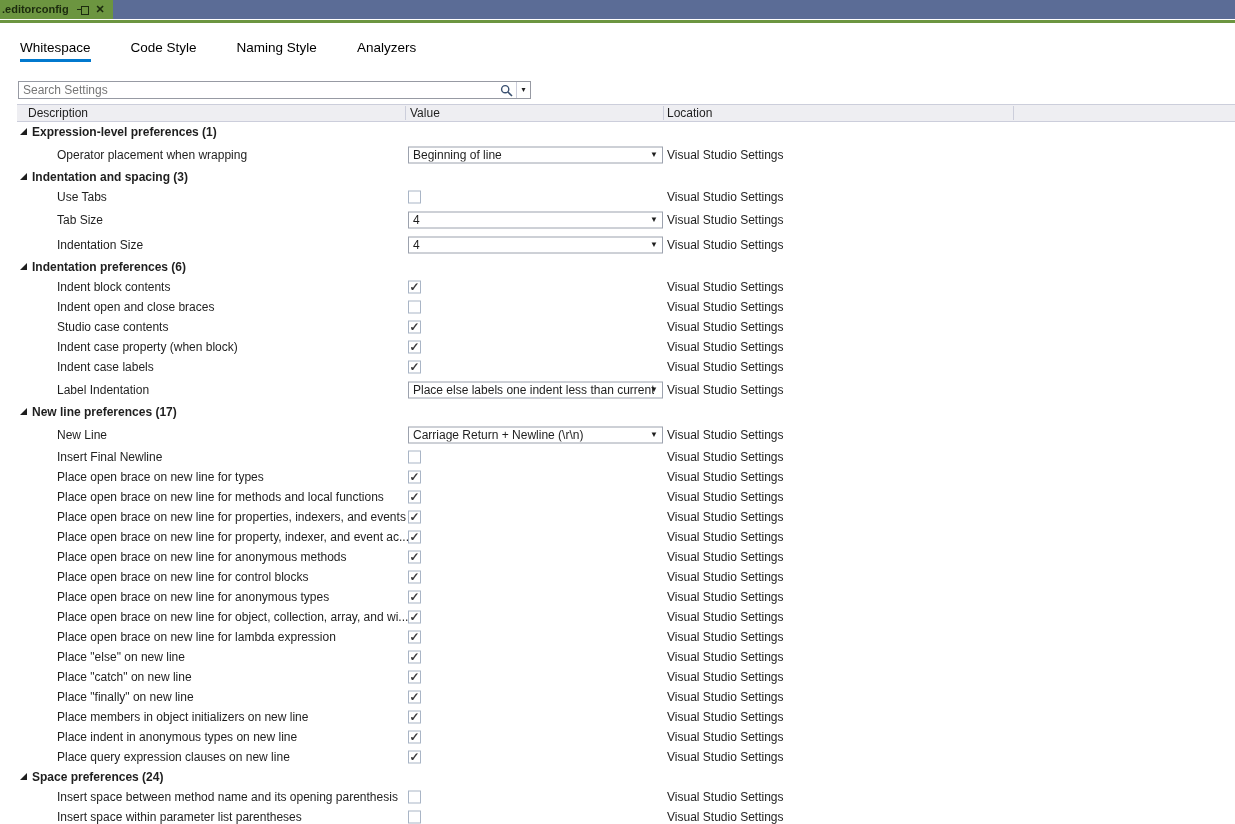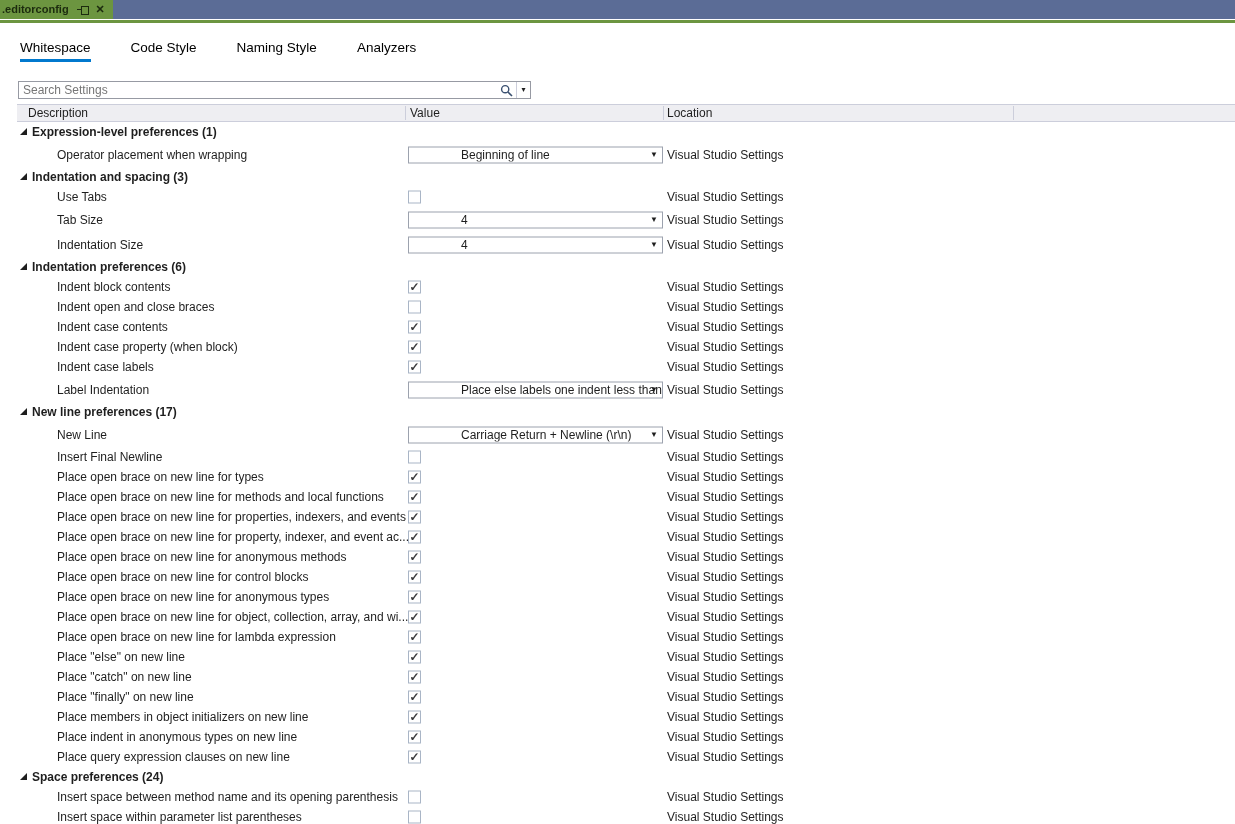--- a/index.html
+++ b/index.html
@@ -52,21 +52,21 @@
   .group-label { position:absolute; left:3px; top:50%; transform:translateY(-50%);
                  font-size:12px; font-weight:700; color:#1e1e1e; white-space:nowrap; }
   .cell-desc { position:absolute; left:40px; top:50%; transform:translateY(-50%);
                font-size:12px; white-space:nowrap;text-align:right; }
   .cell-value { position:absolute; left:391px; top:50%; transform:translateY(-50%); }
   .cell-loc { position:absolute; left:650px; top:50%; transform:translateY(-50%);
               font-size:12px; white-space:nowrap; }
 
   .dropdown { width:255px; height:17px; border:1px solid #9CA2AE; background:#fff;
               position:relative; display:flex; align-items:center; cursor:pointer; }
-  .dd-value { font-size:12px; padding-left:4px; white-space:nowrap; overflow:hidden;margin-left:48px; }
+  .dd-value { font-size:12px; padding-left:4px; white-space:nowrap; overflow:hidden; }
   .dd-arrow-icon { position:absolute; right:4px; top:50%; transform:translateY(-50%);
                    font-size:8px; color:#1e1e1e; line-height:8px; }
   .checkbox { width:13px; height:13px; border:1px solid #A9B5C6; background:#fff;
               display:flex; align-items:center; justify-content:center; cursor:pointer; }
   .check-glyph { font-size:12px; font-weight:700; color:#3A3A3C; line-height:12px; margin-top:-1px; }
 </style>
 </head>
 <body>
 
 <div class="tab-strip">
@@ -164,21 +164,21 @@
         <div class="cell-loc">Visual Studio Settings</div>
       </div>
       <div class="row item-row cb-row">
         <div class="cell-desc">Indent open and close braces</div>
         <div class="cell-value">
           <div class="checkbox"></div>
         </div>
         <div class="cell-loc">Visual Studio Settings</div>
       </div>
       <div class="row item-row cb-row">
-        <div class="cell-desc">Indent case contents</div>
+        <div class="cell-desc">Studio case contents</div>
         <div class="cell-value">
           <div class="checkbox">
             <div class="check-glyph">✓</div>
           </div>
         </div>
         <div class="cell-loc">Visual Studio Settings</div>
       </div>
       <div class="row item-row cb-row">
         <div class="cell-desc">Indent case property (when block)</div>
         <div class="cell-value">

